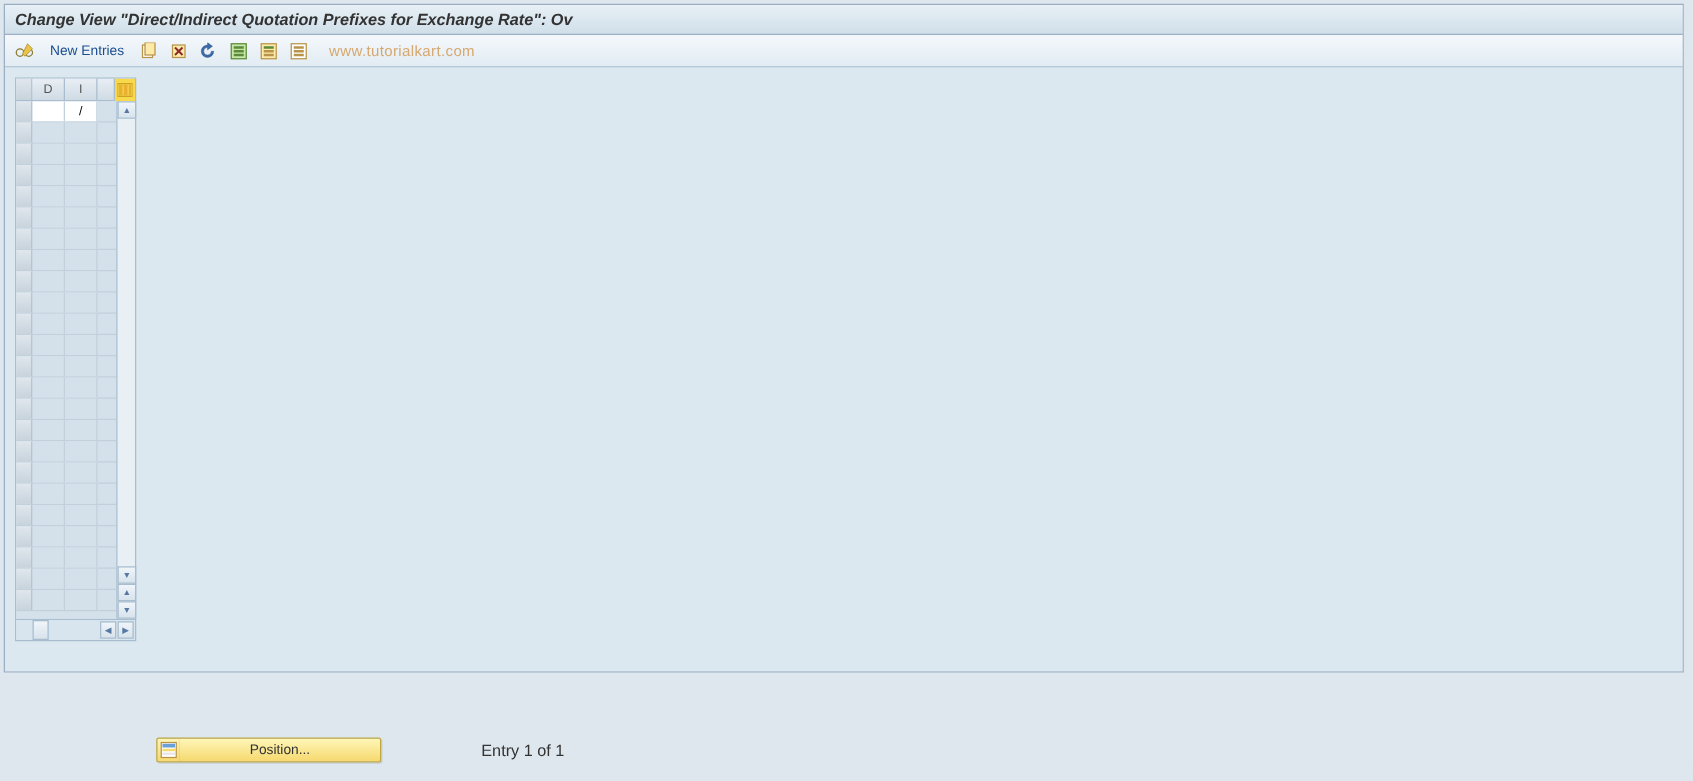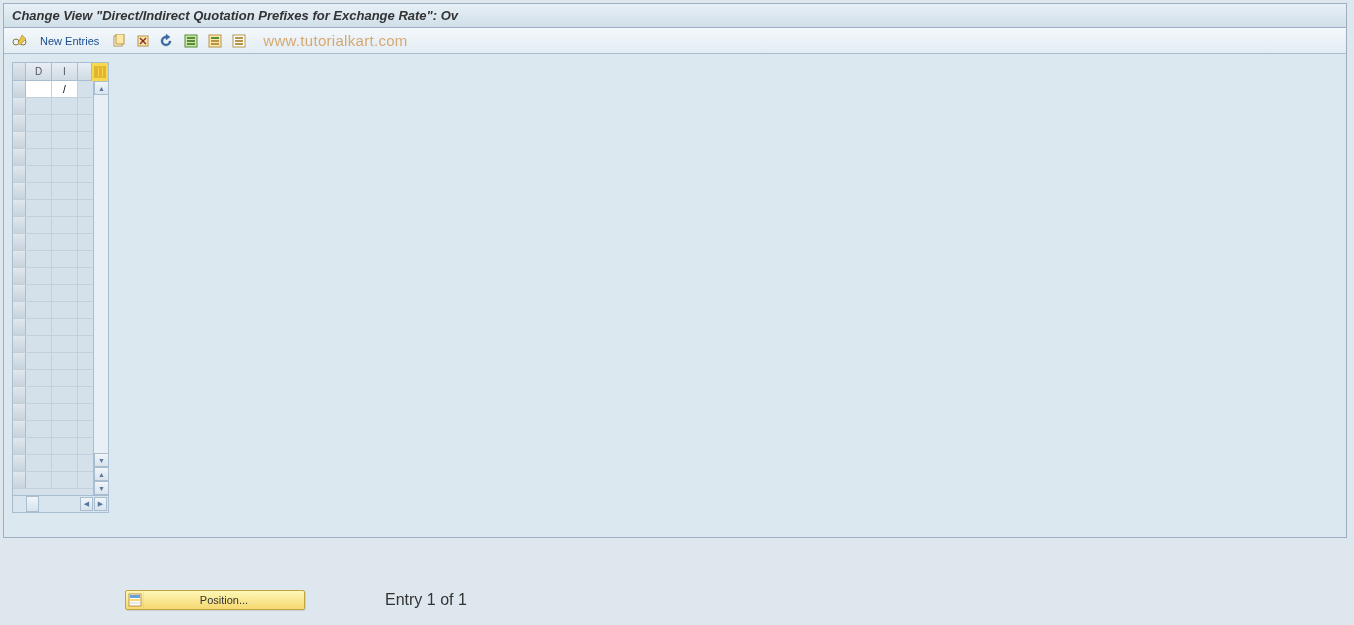--- a/index.html
+++ b/index.html
@@ -57,21 +57,21 @@
     }
     .toolbar-text-btn {
       color: #1a4d8f;
       padding: 2px 6px;
       cursor: pointer;
       font-size: 11px;
       text-align: right;
     }
     .watermark {
       color: #d6a870;
-      font-size: 15px;
+      font-size: 12px;
       font-weight: normal;
       margin-left: 10px;
       letter-spacing: 0.3px;
     }
     .content-area {
       padding: 8px;
       height: calc(100% - 50px);
       background: #dce8f0;
     }
     .table-wrapper {
@@ -227,21 +227,21 @@
       justify-content: center;
       border-right: 1px solid rgba(0,0,0,0.05);
     }
     .position-label {
       flex: 1;
       text-align: center;
       font-size: 11px;
       color: #333;
     }
     .entry-status {
-      font-size: 16px;
+      font-size: 13px;
       color: #333;
     }
 
     
     svg { display: block; }
   </style>
 </head>
 <body>
 
 <div class="window-container">

